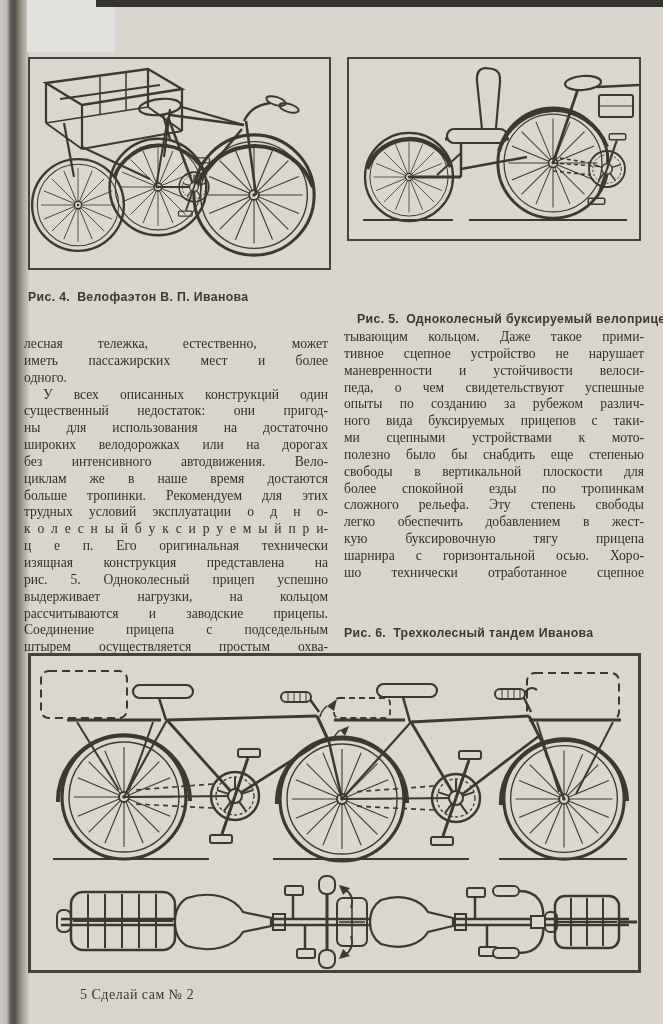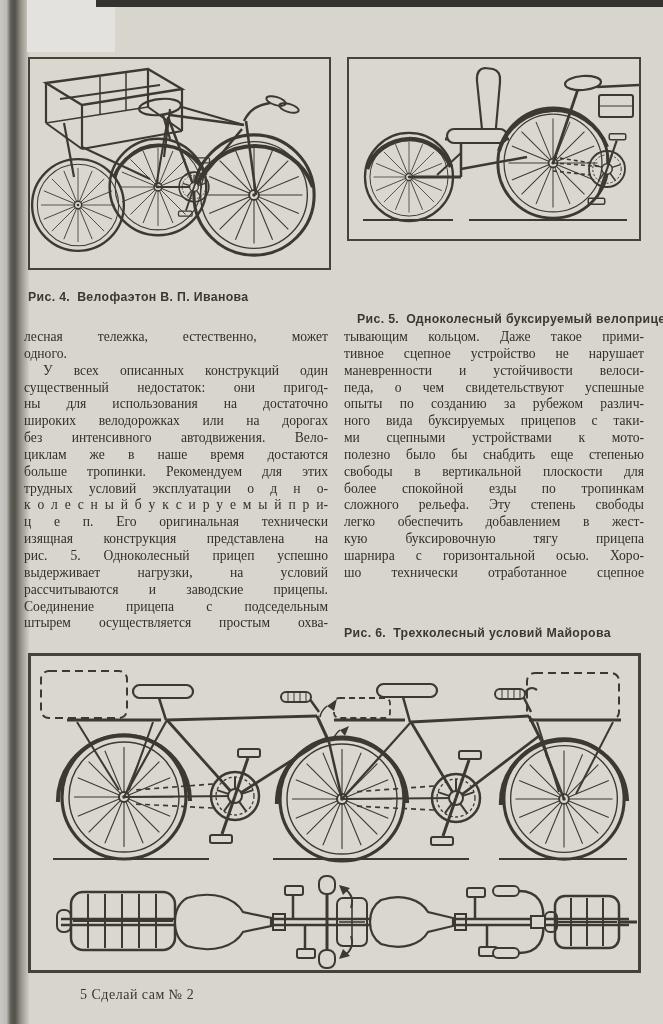--- a/index.html
+++ b/index.html
@@ -14,21 +14,21 @@
   .fig4{left:28px;top:57px;width:299px;height:209px;}
   .fig5{left:347px;top:57px;width:290px;height:180px;}
   .fig6{left:28px;top:653px;width:607px;height:314px;border-width:3px;}
   .caption{position:absolute;font-family:"Liberation Sans",sans-serif;font-weight:bold;
            font-size:12.3px;letter-spacing:.35px;color:#3d382f;white-space:nowrap;}
   .caption .lbl{margin-right:7px;}
   .cap4{left:28px;top:290px;}
   .cap5{left:341px;top:312px;margin-left:16px;}
   .cap6{left:344px;top:626px;}
   .col{position:absolute;font-size:13.6px;line-height:16.85px;}
-  .col-left{left:24px;top:329px;width:304px;}
+  .col-left{left:24px;top:336px;width:304px;}
   .col-right{left:344px;top:329px;width:300px;}
   .tline{text-align:justify;text-align-last:justify;}
   .tline.end{text-align-last:left;}
   .tline.indent{text-indent:19px;}
   .footer-left{position:absolute;left:36px;top:987px;font-size:14px;color:#3a362f;letter-spacing:.5px;margin-left:44px;}
   .footer-right{position:absolute;left:618px;top:1054px;font-family:"Liberation Sans",sans-serif;
                 font-weight:bold;font-size:13.5px;color:#2f2c27;}
   .ink{stroke:#3c3933;fill:none;}
 </style>
 </head>
@@ -145,34 +145,35 @@
   <div class="caption cap4">
     <span class="lbl">Рис. 4.</span><span>Велофаэтон В. П. Иванова</span>
   </div>
   <div class="caption cap5">
     <span class="lbl">Рис. 5.</span><span>Одноколесный буксируемый велоприцеп</span>
   </div>
 
   <div class="col col-left">
 
   <div class="tline">лесная тележка, естественно, может</div>
+      <div class="tline">иметь пассажирских мест и более</div>
       <div class="tline end">одного.</div>
       <div class="tline indent">У всех описанных конструкций один</div>
       <div class="tline">существенный недостаток: они пригод-</div>
       <div class="tline">ны для использования на достаточно</div>
       <div class="tline">широких велодорожках или на дорогах</div>
       <div class="tline">без интенсивного автодвижения. Вело-</div>
       <div class="tline">циклам же в наше время достаются</div>
       <div class="tline">больше тропинки. Рекомендуем для этих</div>
       <div class="tline">трудных условий эксплуатации о&nbsp;д&nbsp;н&nbsp;о-</div>
       <div class="tline">к&nbsp;о&nbsp;л&nbsp;е&nbsp;с&nbsp;н&nbsp;ы&nbsp;й б&nbsp;у&nbsp;к&nbsp;с&nbsp;и&nbsp;р&nbsp;у&nbsp;е&nbsp;м&nbsp;ы&nbsp;й п&nbsp;р&nbsp;и-</div>
       <div class="tline">ц&nbsp;е&nbsp;п. Его оригинальная технически</div>
       <div class="tline">изящная конструкция представлена на</div>
       <div class="tline">рис. 5. Одноколесный прицеп успешно</div>
-      <div class="tline">выдерживает нагрузки, на условий</div>
+      <div class="tline">выдерживает нагрузки, на кольцом</div>
       <div class="tline">рассчитываются и заводские прицепы.</div>
       <div class="tline">Соединение прицепа с подседельным</div>
       <div class="tline">штырем осуществляется простым охва-</div>
     </div>
   <div class="col col-right">
 
   <div class="tline">тывающим кольцом. Даже такое прими-</div>
       <div class="tline">тивное сцепное устройство не нарушает</div>
       <div class="tline">маневренности и устойчивости велоси-</div>
       <div class="tline">педа, о чем свидетельствуют успешные</div>
@@ -183,21 +184,21 @@
       <div class="tline">свободы в вертикальной плоскости для</div>
       <div class="tline">более спокойной езды по тропинкам</div>
       <div class="tline">сложного рельефа. Эту степень свободы</div>
       <div class="tline">легко обеспечить добавлением в жест-</div>
       <div class="tline">кую буксировочную тягу прицепа</div>
       <div class="tline">шарнира с горизонтальной осью. Хоро-</div>
       <div class="tline">шо технически отработанное сцепное</div>
     </div>
 
   <div class="caption cap6">
-    <span class="lbl">Рис. 6.</span><span>Трехколесный условий Майорова</span>
+    <span class="lbl">Рис. 6.</span><span>Трехколесный тандем Иванова</span>
   </div>
 
   <div class="figbox fig6">
     <svg viewBox="0 0 607 212" width="607" height="212">
       <g class="ink">
         <line x1="22" y1="203" x2="178" y2="203" stroke-width="2.2"></line>
         <line x1="242" y1="203" x2="438" y2="203" stroke-width="2.2"></line>
         <line x1="468" y1="203" x2="596" y2="203" stroke-width="2.2"></line>
         <use href="#wheelL" transform="translate(93,141)"></use>
         <use href="#wheelL" transform="translate(311,143)"></use>

